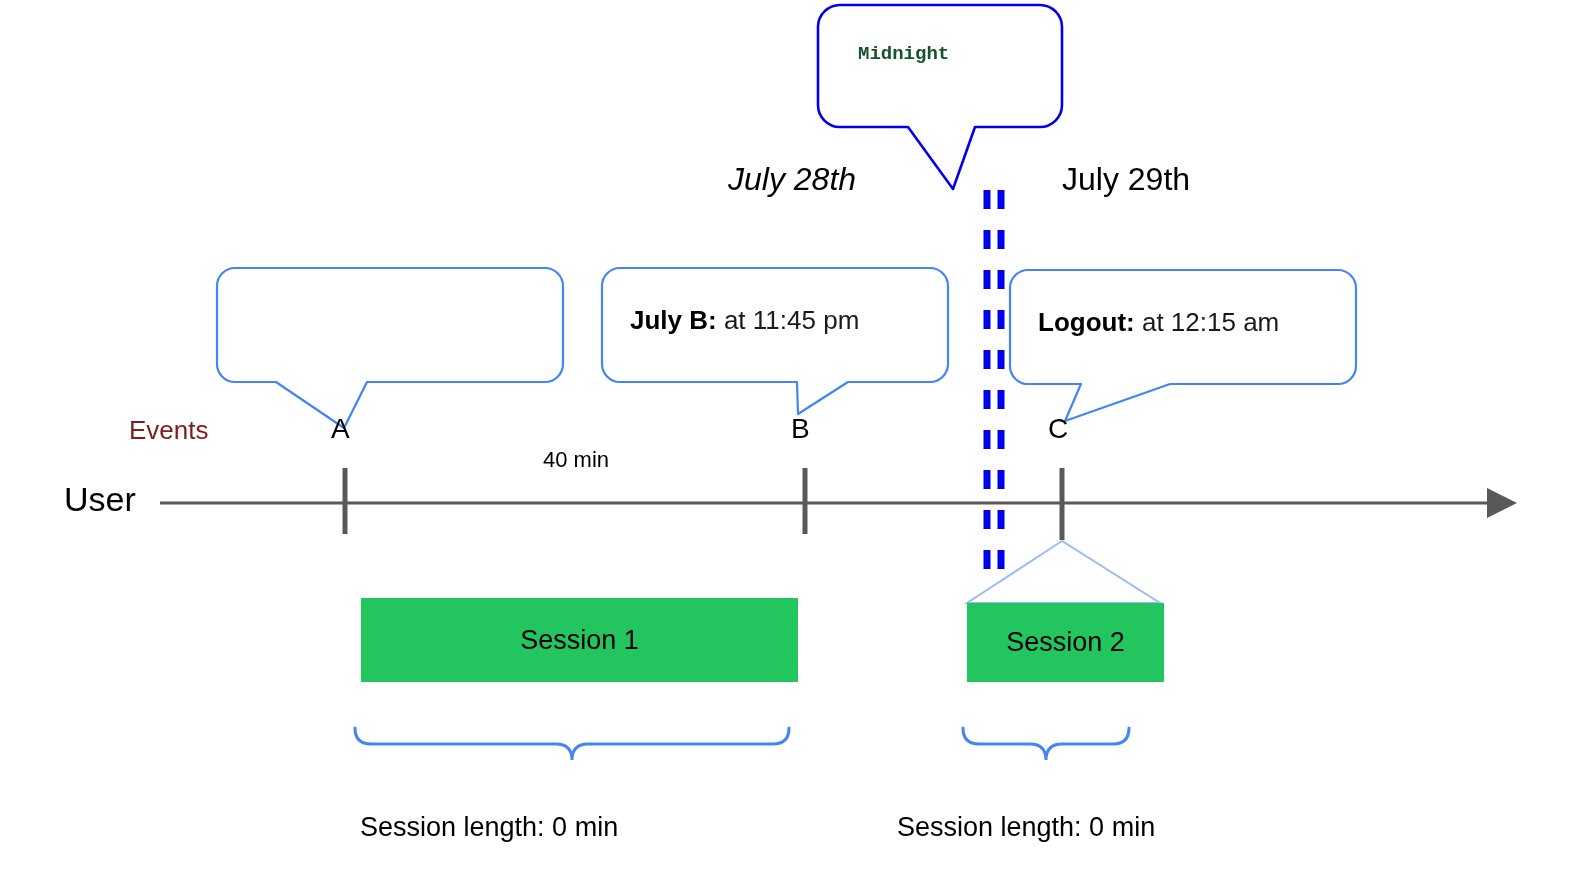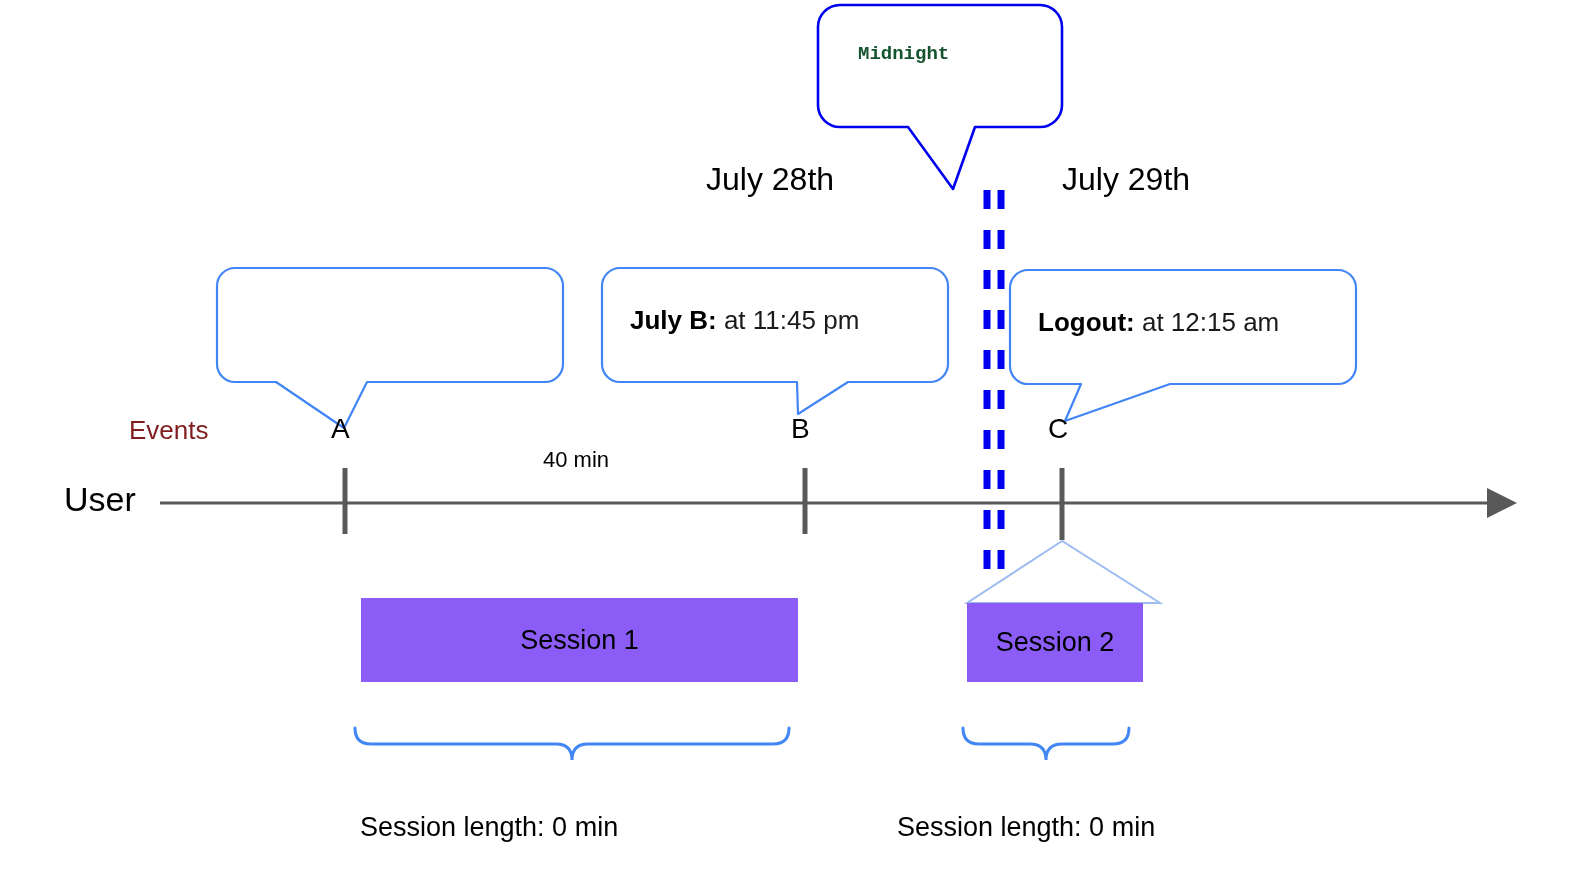--- a/index.html
+++ b/index.html
@@ -78,21 +78,21 @@
   .gap-label {
     position: absolute;
     font-size: 22px;
     color: #000000;
     white-space: nowrap;
   }
 
   
   .session-box {
     position: absolute;
-    background: #8b5cf6;
+    background: #22c55e;
     display: flex;
     align-items: center;
     justify-content: center;
   }
   .session-box span {
     font-size: 27px;
     color: #000000;
     white-space: nowrap;
   }
 
@@ -197,21 +197,21 @@
                h51
                q16,0 16,16
                q0,-16 16,-16
                h51
                q16,0 16,-16"></path>
     </g>
   </svg>
 
   <div class="midnight-text" style="left:858px; top:43px;">Midnight</div>
 
-  <div class="date-label" style="left:706px; top:161px;">July 28th</div>
+  <div class="date-label" style="left:728px; top:161px;font-style:italic;">July 28th</div>
   <div class="date-label" style="left:1062px; top:161px;">July 29th</div>
 
 
   <div class="callout-text" style="left:630px; top:305px;">
     <b>July B:</b><span> at 11:45 pm</span>
   </div>
 
   <div class="callout-text" style="left:1038px; top:307px;">
     <b>Logout:</b><span> at 12:15 am</span>
   </div>
@@ -223,20 +223,20 @@
   <div class="marker-letter" style="left:331px; top:413px;">A</div>
   <div class="marker-letter" style="left:791px; top:413px;">B</div>
   <div class="marker-letter" style="left:1048px; top:413px;">C</div>
 
   <div class="gap-label" style="left:543px; top:447px;">40 min</div>
 
   <div class="session-box" style="left:361px; top:598px; width:437px; height:84px;">
     <span>Session 1</span>
   </div>
 
-  <div class="session-box" style="left:967px; top:603px; width:176px; height:79px;">
+  <div class="session-box" style="left:967px; top:603px; width:197px; height:79px;">
     <span>Session 2</span>
   </div>
 
   <div class="caption" style="left:360px; top:795px;">Session length: 0 min</div>
   <div class="caption" style="left:897px; top:795px;">Session length: 0 min</div>
 
 </div>
 
 </body></html>

